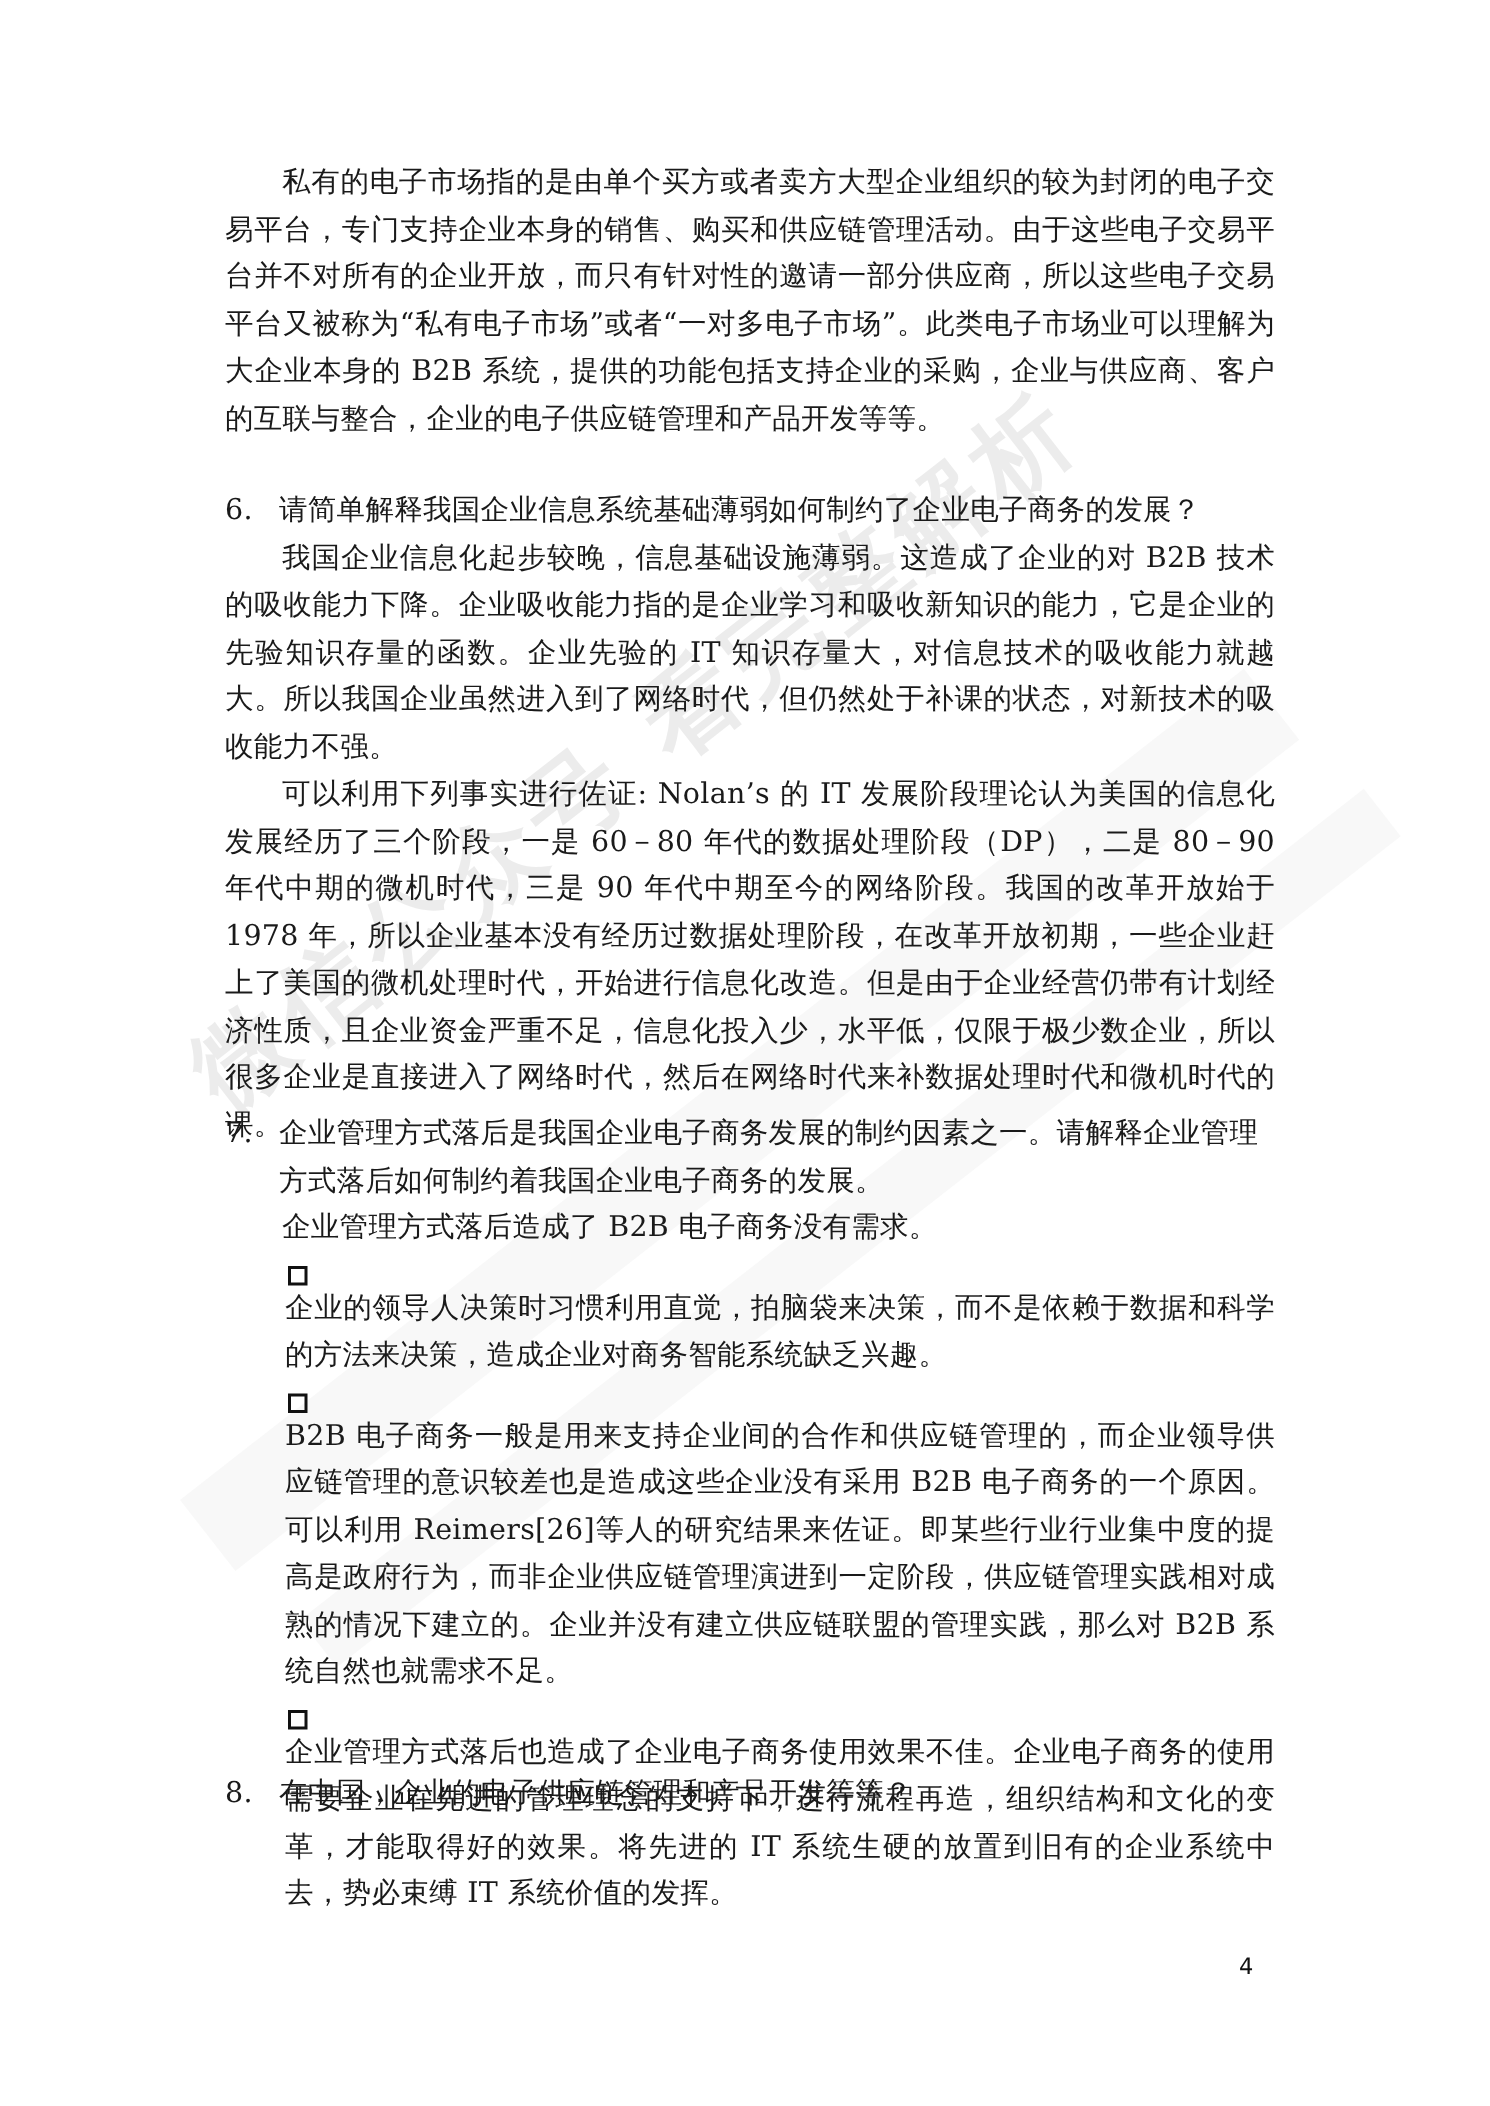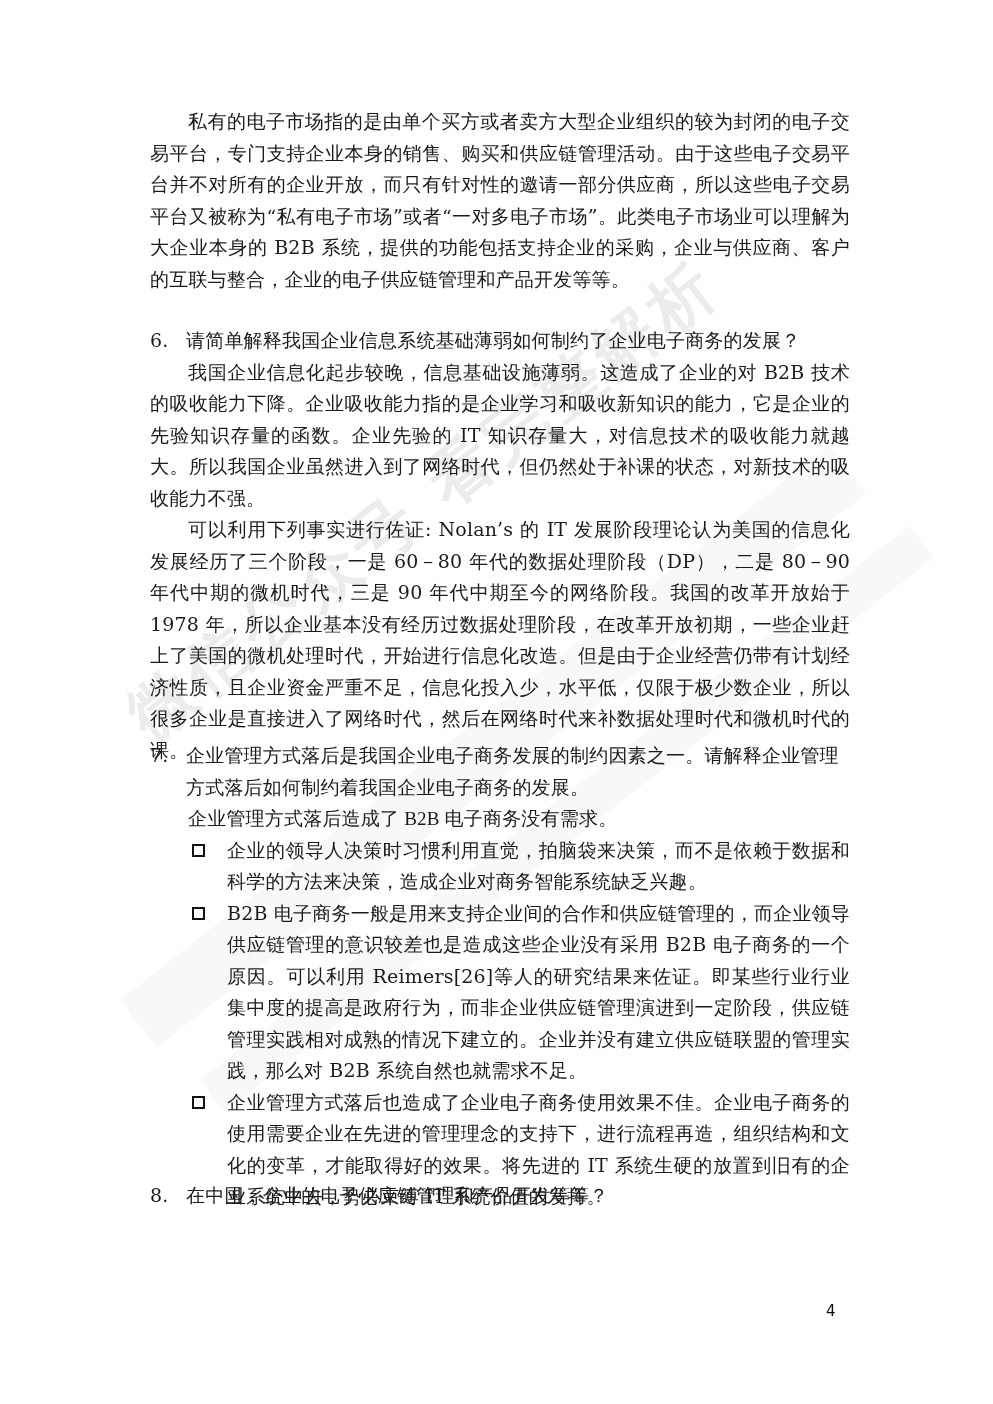--- a/index.html
+++ b/index.html
@@ -8,23 +8,23 @@
       font-family: "DejaVu Serif", "Liberation Serif", serif;
       color: #1a1a1a;
     }
     .page { position: absolute; left: 0; top: 0; width: 993px; height: 1404px; }
     .text-block { position: absolute; left: 150px; width: 700px; font-size: 19px; line-height: 31.5px; letter-spacing: 0.2px; }
     .para { margin: 0; text-align: justify; }
     .indent { text-indent: 2em; }
     .q { display: flex; margin: 0; }
     .q-num { width: 36px; flex: 0 0 36px; }
     .q-text { flex: 1; }
-    .answer-intro { margin: 0 0 0 38px; font-family: Liberation Serif, serif; }
+    .answer-intro { margin: 0 0 0 38px; }
     .bullets { margin: 0; padding: 0; list-style: none; }
-    .bullet { display: flex; margin-left: 40px; }
+    .bullet { display: flex; margin-left: 40px; flex-direction: column; }
     .box { width: 13px; height: 13px; border: 2px solid #111; flex: 0 0 13px; margin: 9px 22px 0 2px; box-sizing: border-box; }
     .bullet-text { flex: 1; text-align: justify; }
     .page-number { position: absolute; left: 826px; top: 1302px; font-family: "DejaVu Sans", "Liberation Sans", sans-serif; font-size: 15px; color: #111; }
     .watermark {
       position: absolute; left: 110px; top: 690px; width: 900px;
       transform: rotate(-38deg); transform-origin: left top;
       font-family: "DejaVu Sans", "Liberation Sans", sans-serif; font-weight: bold;
       font-size: 64px; letter-spacing: 6px; color: rgba(150,150,150,0.18);
       white-space: nowrap; pointer-events: none;
     }

